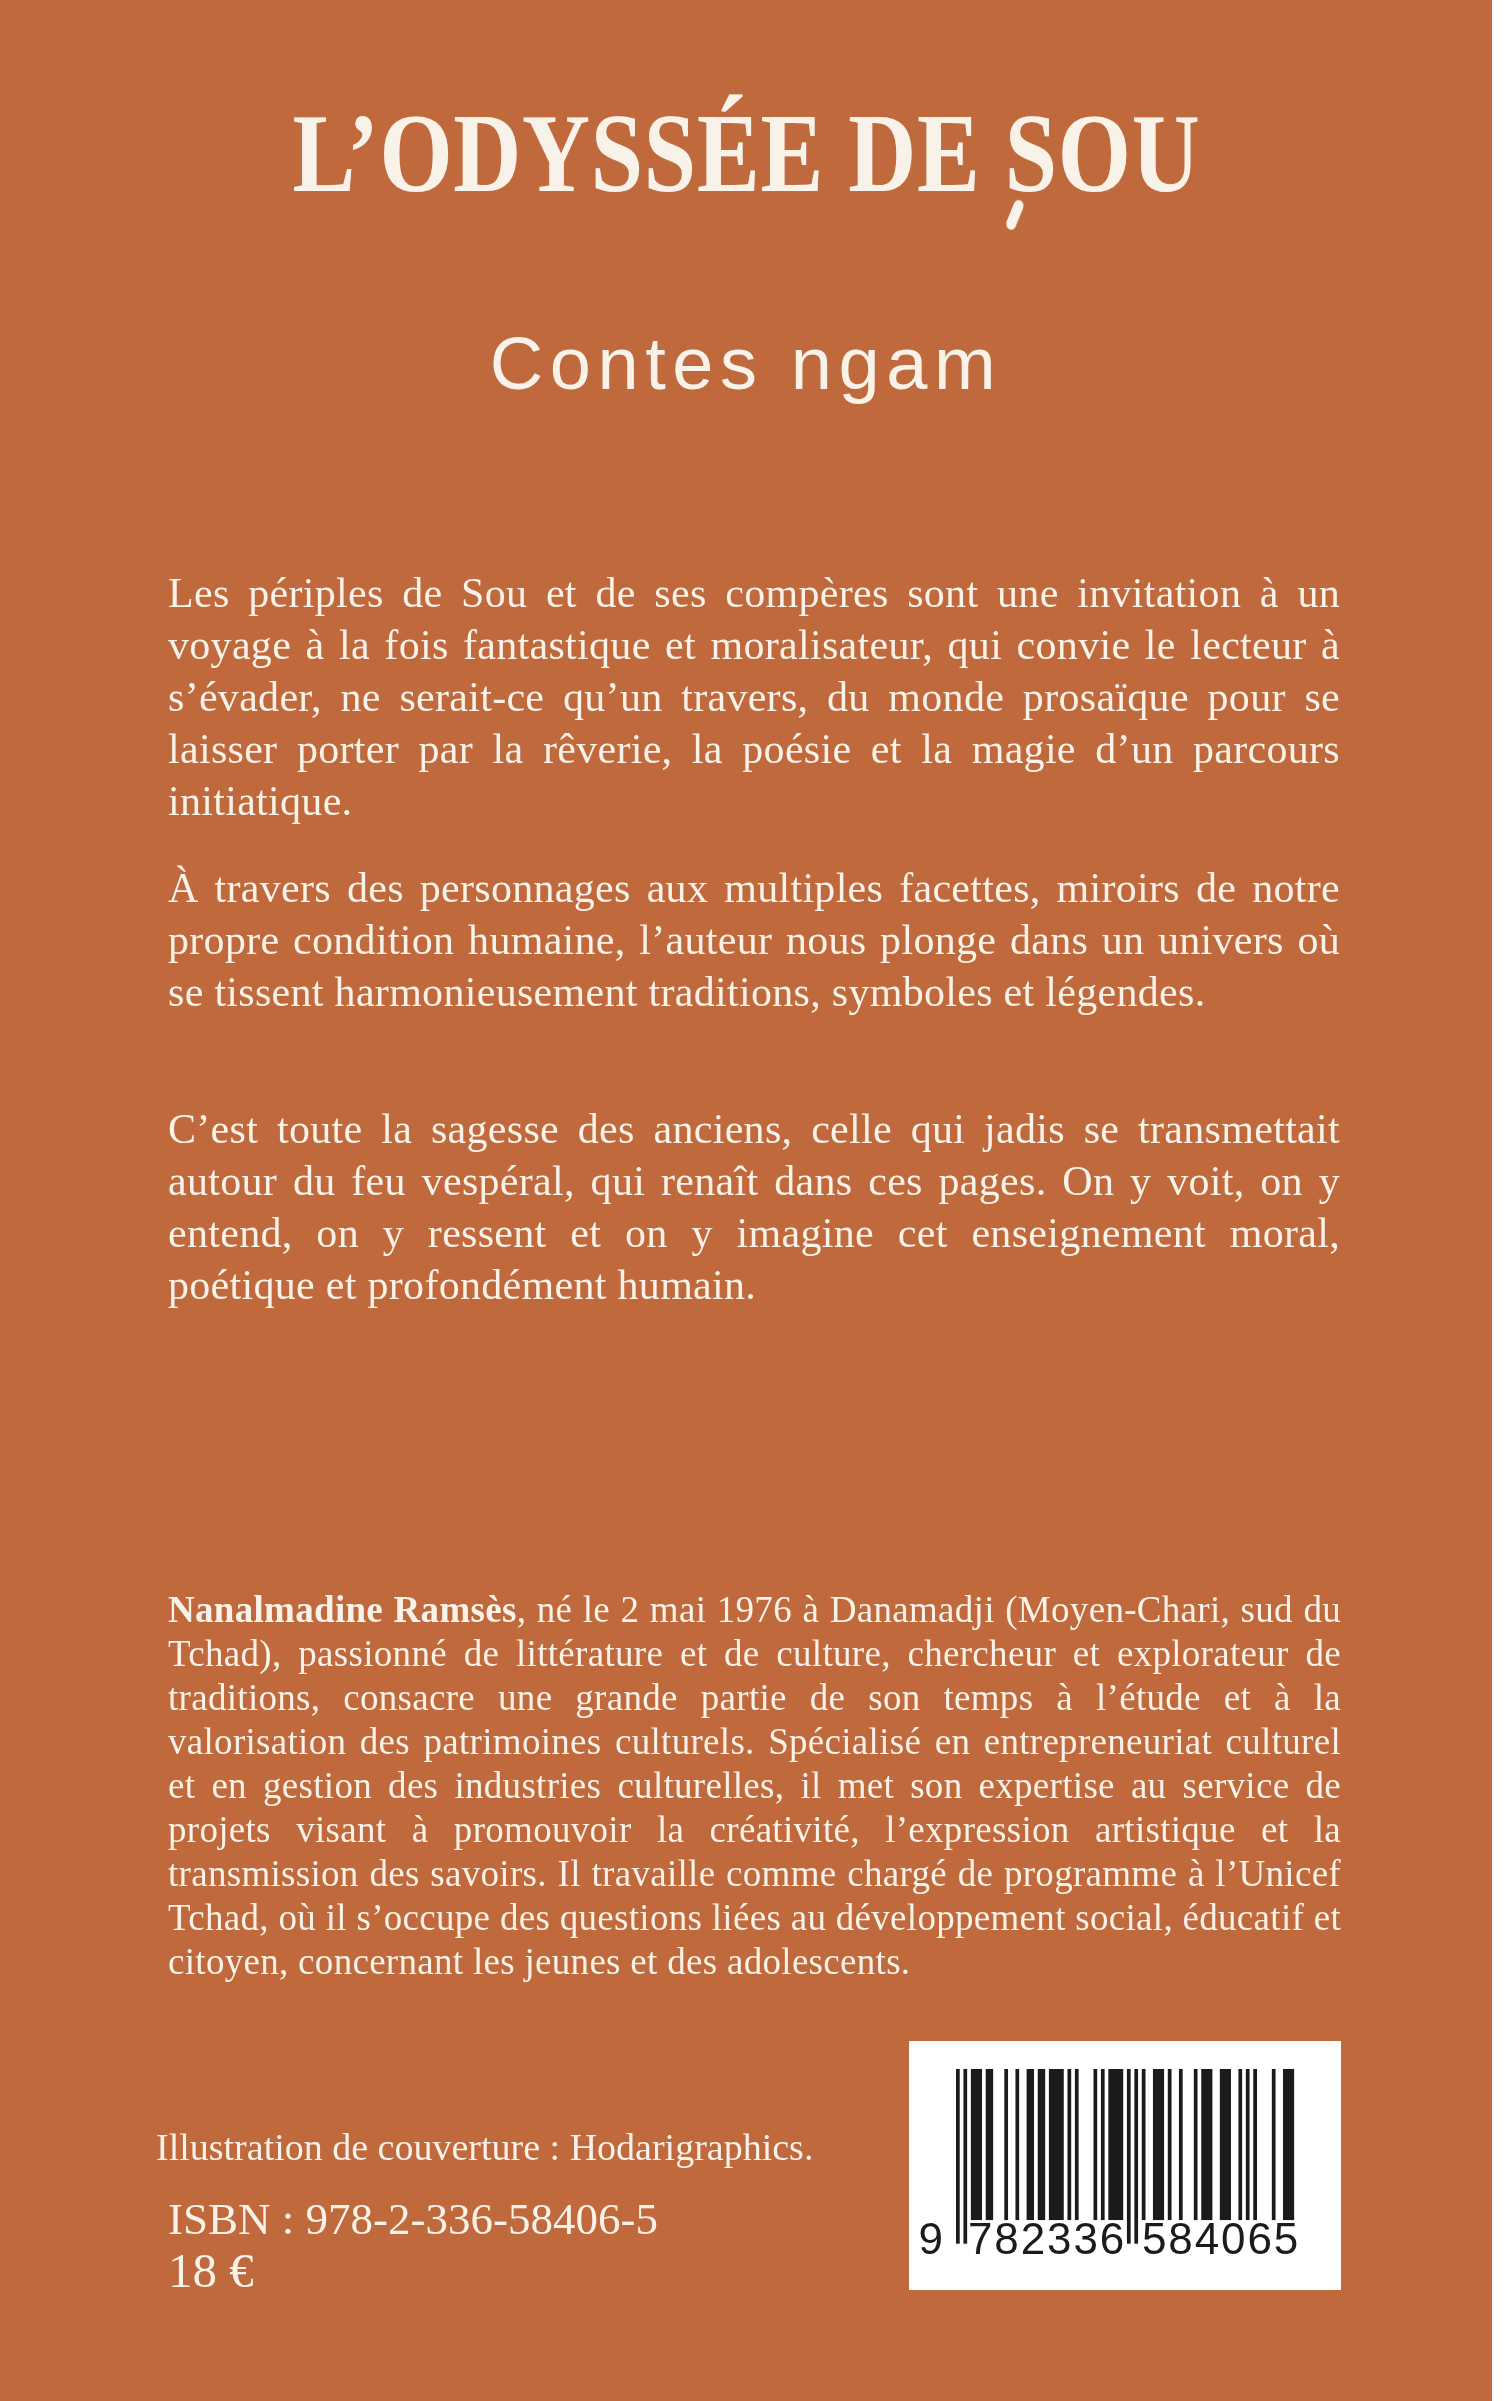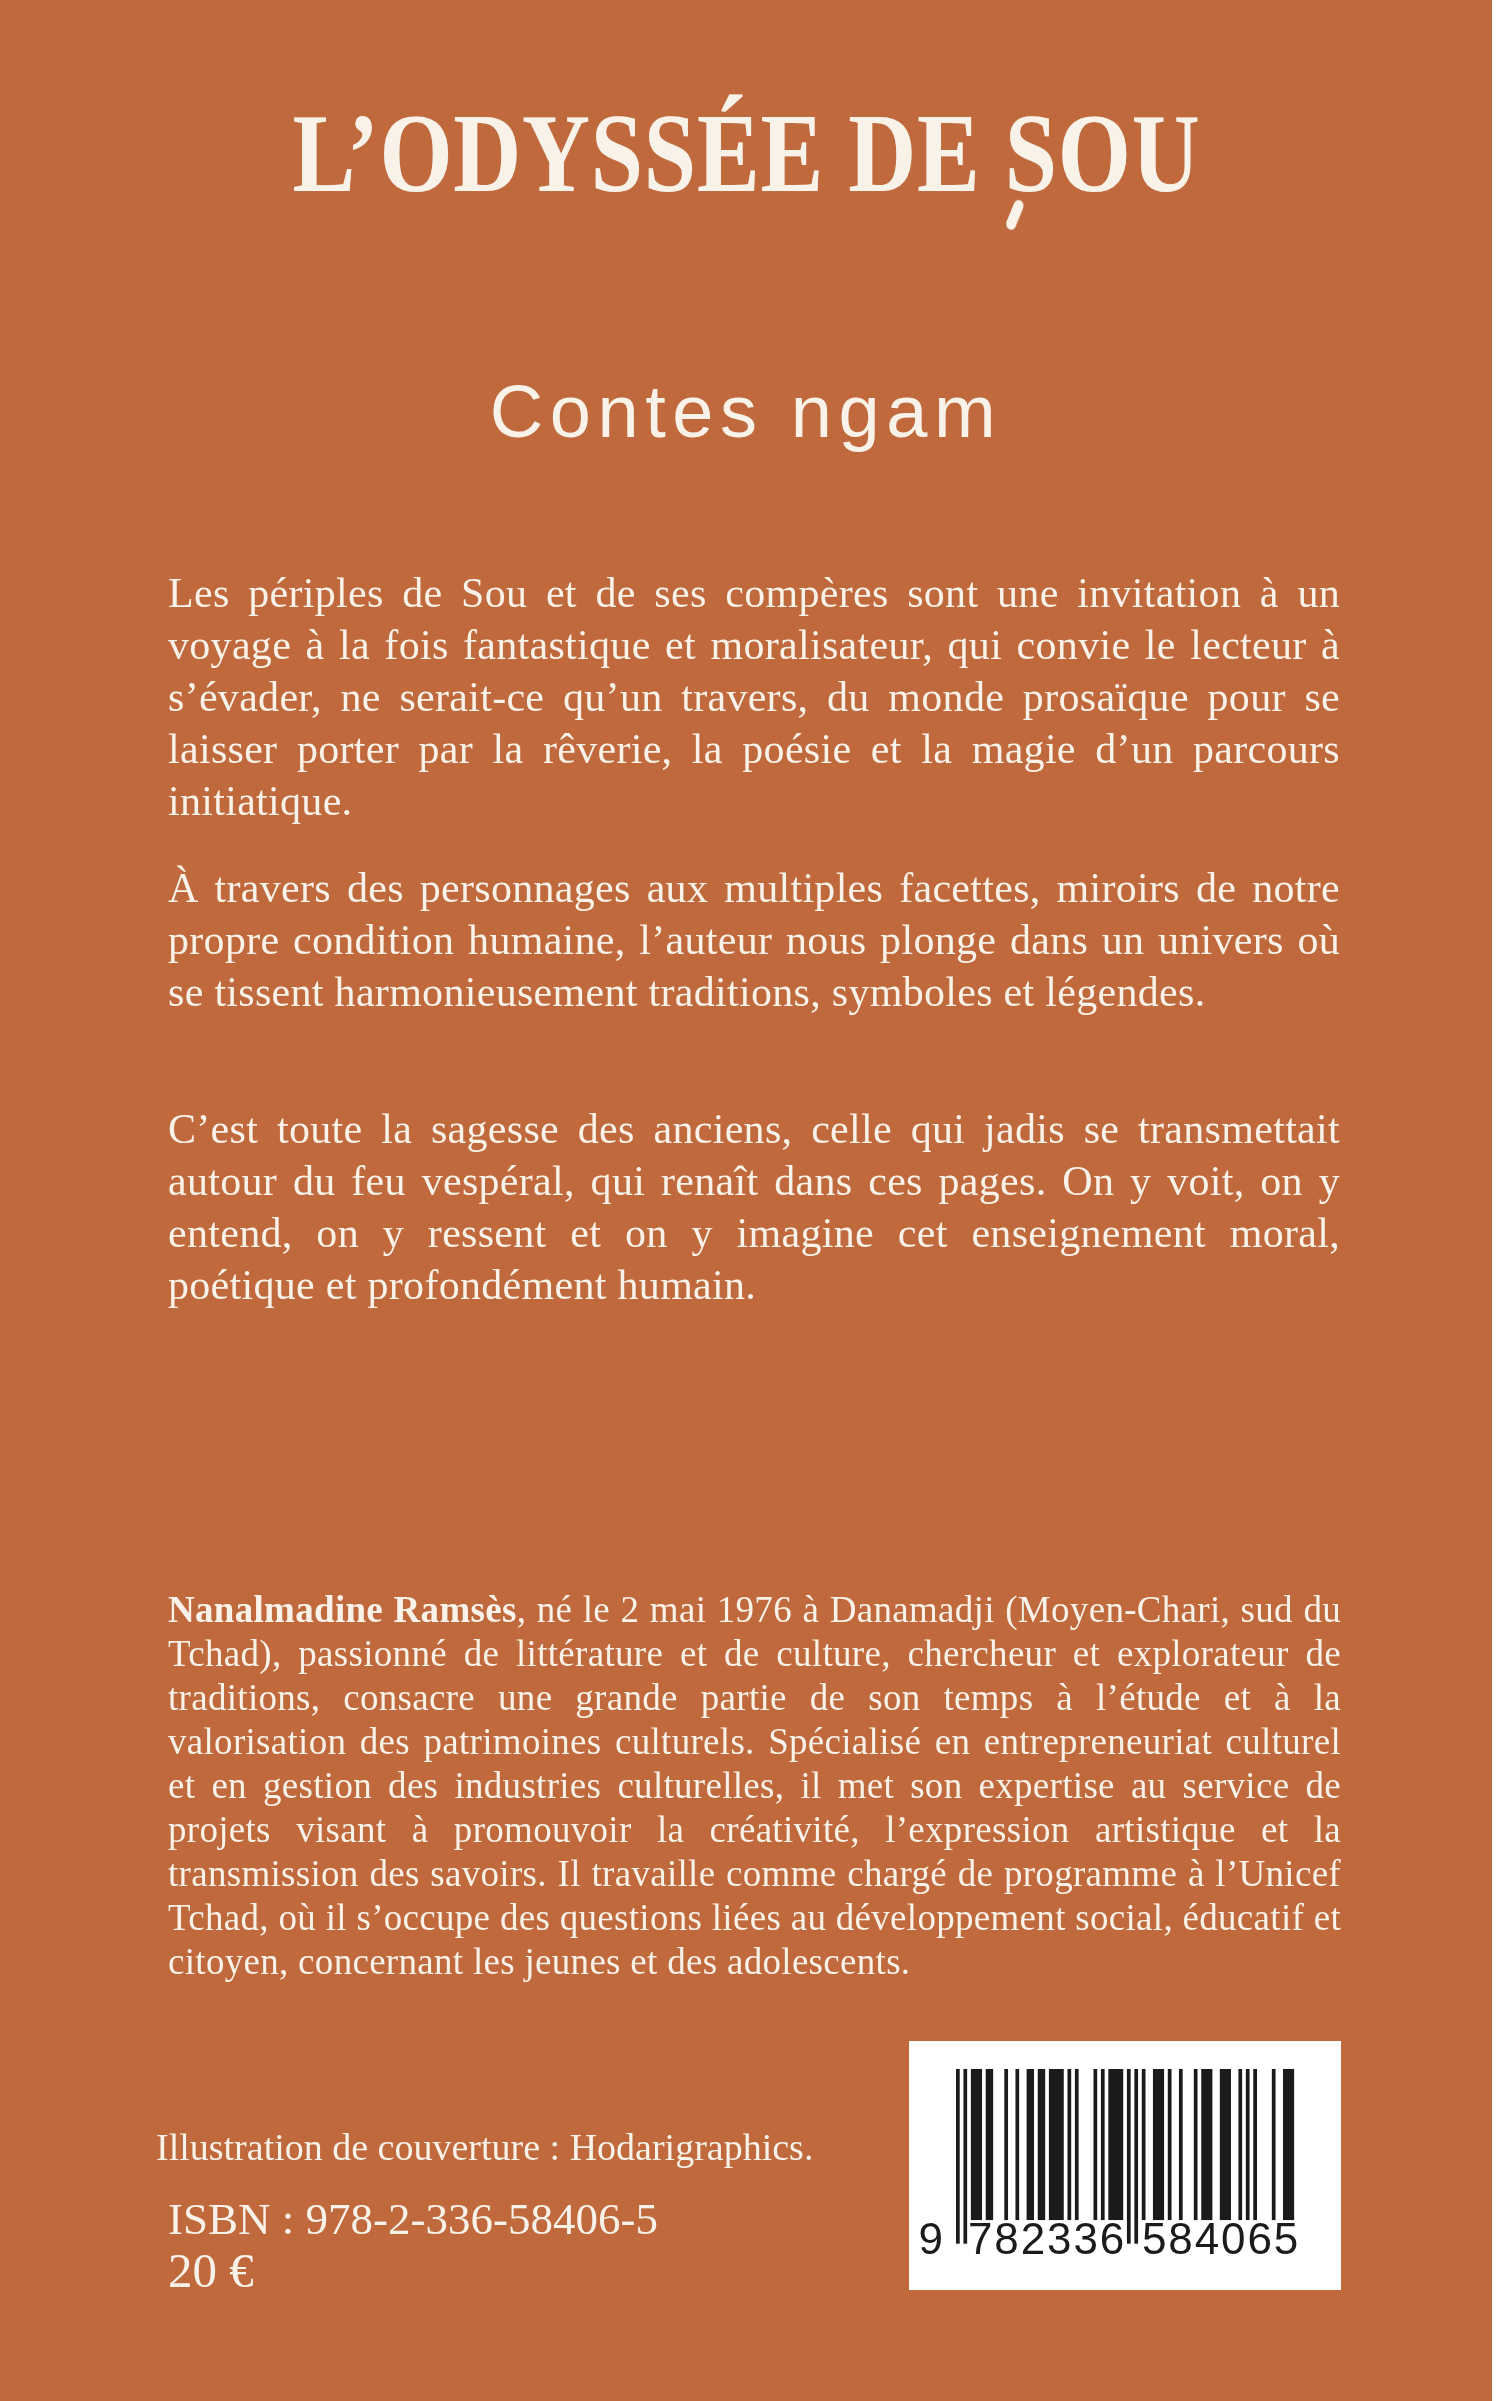--- a/index.html
+++ b/index.html
@@ -59,21 +59,20 @@
     top: 326px;
     left: 0;
     width: 100%;
     text-align: center;
     font-family: "Liberation Sans", "DejaVu Sans", sans-serif;
     font-weight: 400;
     font-size: 74px;
     line-height: 76px;
     letter-spacing: 6.6px;
     color: #F8F2E8;
-    margin-top: 48px;
   }
   
   .para {
     position: absolute;
     left: 168px;
     width: 1172px;
     font-size: 42px;
     line-height: 52px;
     letter-spacing: 0.3px;
     color: #F8F2E8;
@@ -162,21 +161,21 @@
   <div class="subtitle">Contes ngam</div>
 
   <p class="para para-1">Les périples de Sou et de ses compères sont une invitation à un voyage à la fois fantastique et moralisateur, qui convie le lecteur à s’évader, ne serait-ce qu’un travers, du monde prosaïque pour se laisser porter par la rêverie, la poésie et la magie d’un parcours initiatique.</p>
   <p class="para para-2">À travers des personnages aux multiples facettes, miroirs de notre propre condition humaine, l’auteur nous plonge dans un univers où se tissent harmonieusement traditions, symboles et légendes.</p>
   <p class="para para-3">C’est toute la sagesse des anciens, celle qui jadis se transmettait autour du feu vespéral, qui renaît dans ces pages. On y voit, on y entend, on y ressent et on y imagine cet enseignement moral, poétique et profondément humain.</p>
 
   <p class="bio"><span class="bio-name">Nanalmadine Ramsès</span><span>, né le 2 mai 1976 à Danamadji (Moyen-Chari, sud du Tchad), passionné de littérature et de culture, chercheur et explorateur de traditions, consacre une grande partie de son temps à l’étude et à la valorisation des patrimoines culturels. Spécialisé en entrepreneuriat culturel et en gestion des industries culturelles, il met son expertise au service de projets visant à promouvoir la créativité, l’expression artistique et la transmission des savoirs. Il travaille comme chargé de programme à l’Unicef Tchad, où il s’occupe des questions liées au développement social, éducatif et citoyen, concernant les jeunes et des adolescents.</span></p>
 
   <div class="credit">Illustration de couverture : Hodarigraphics.</div>
   <div class="isbn">ISBN : 978-2-336-58406-5</div>
-  <div class="price">20 €</div>
+  <div class="price">18 €</div>
 
   <div class="barcode-box">
     <svg class="barcode-svg" id="barcode-svg" viewBox="0 0 373 215" preserveAspectRatio="none">
         <rect x="0.00" y="0" width="3.93" height="185" fill="#1D1B19"></rect>
         <rect x="7.85" y="0" width="3.93" height="185" fill="#1D1B19"></rect>
         <rect x="15.71" y="0" width="11.78" height="160" fill="#1D1B19"></rect>
         <rect x="31.41" y="0" width="7.85" height="160" fill="#1D1B19"></rect>
         <rect x="51.04" y="0" width="3.93" height="160" fill="#1D1B19"></rect>
         <rect x="62.82" y="0" width="3.93" height="160" fill="#1D1B19"></rect>
         <rect x="74.60" y="0" width="7.85" height="160" fill="#1D1B19"></rect>

